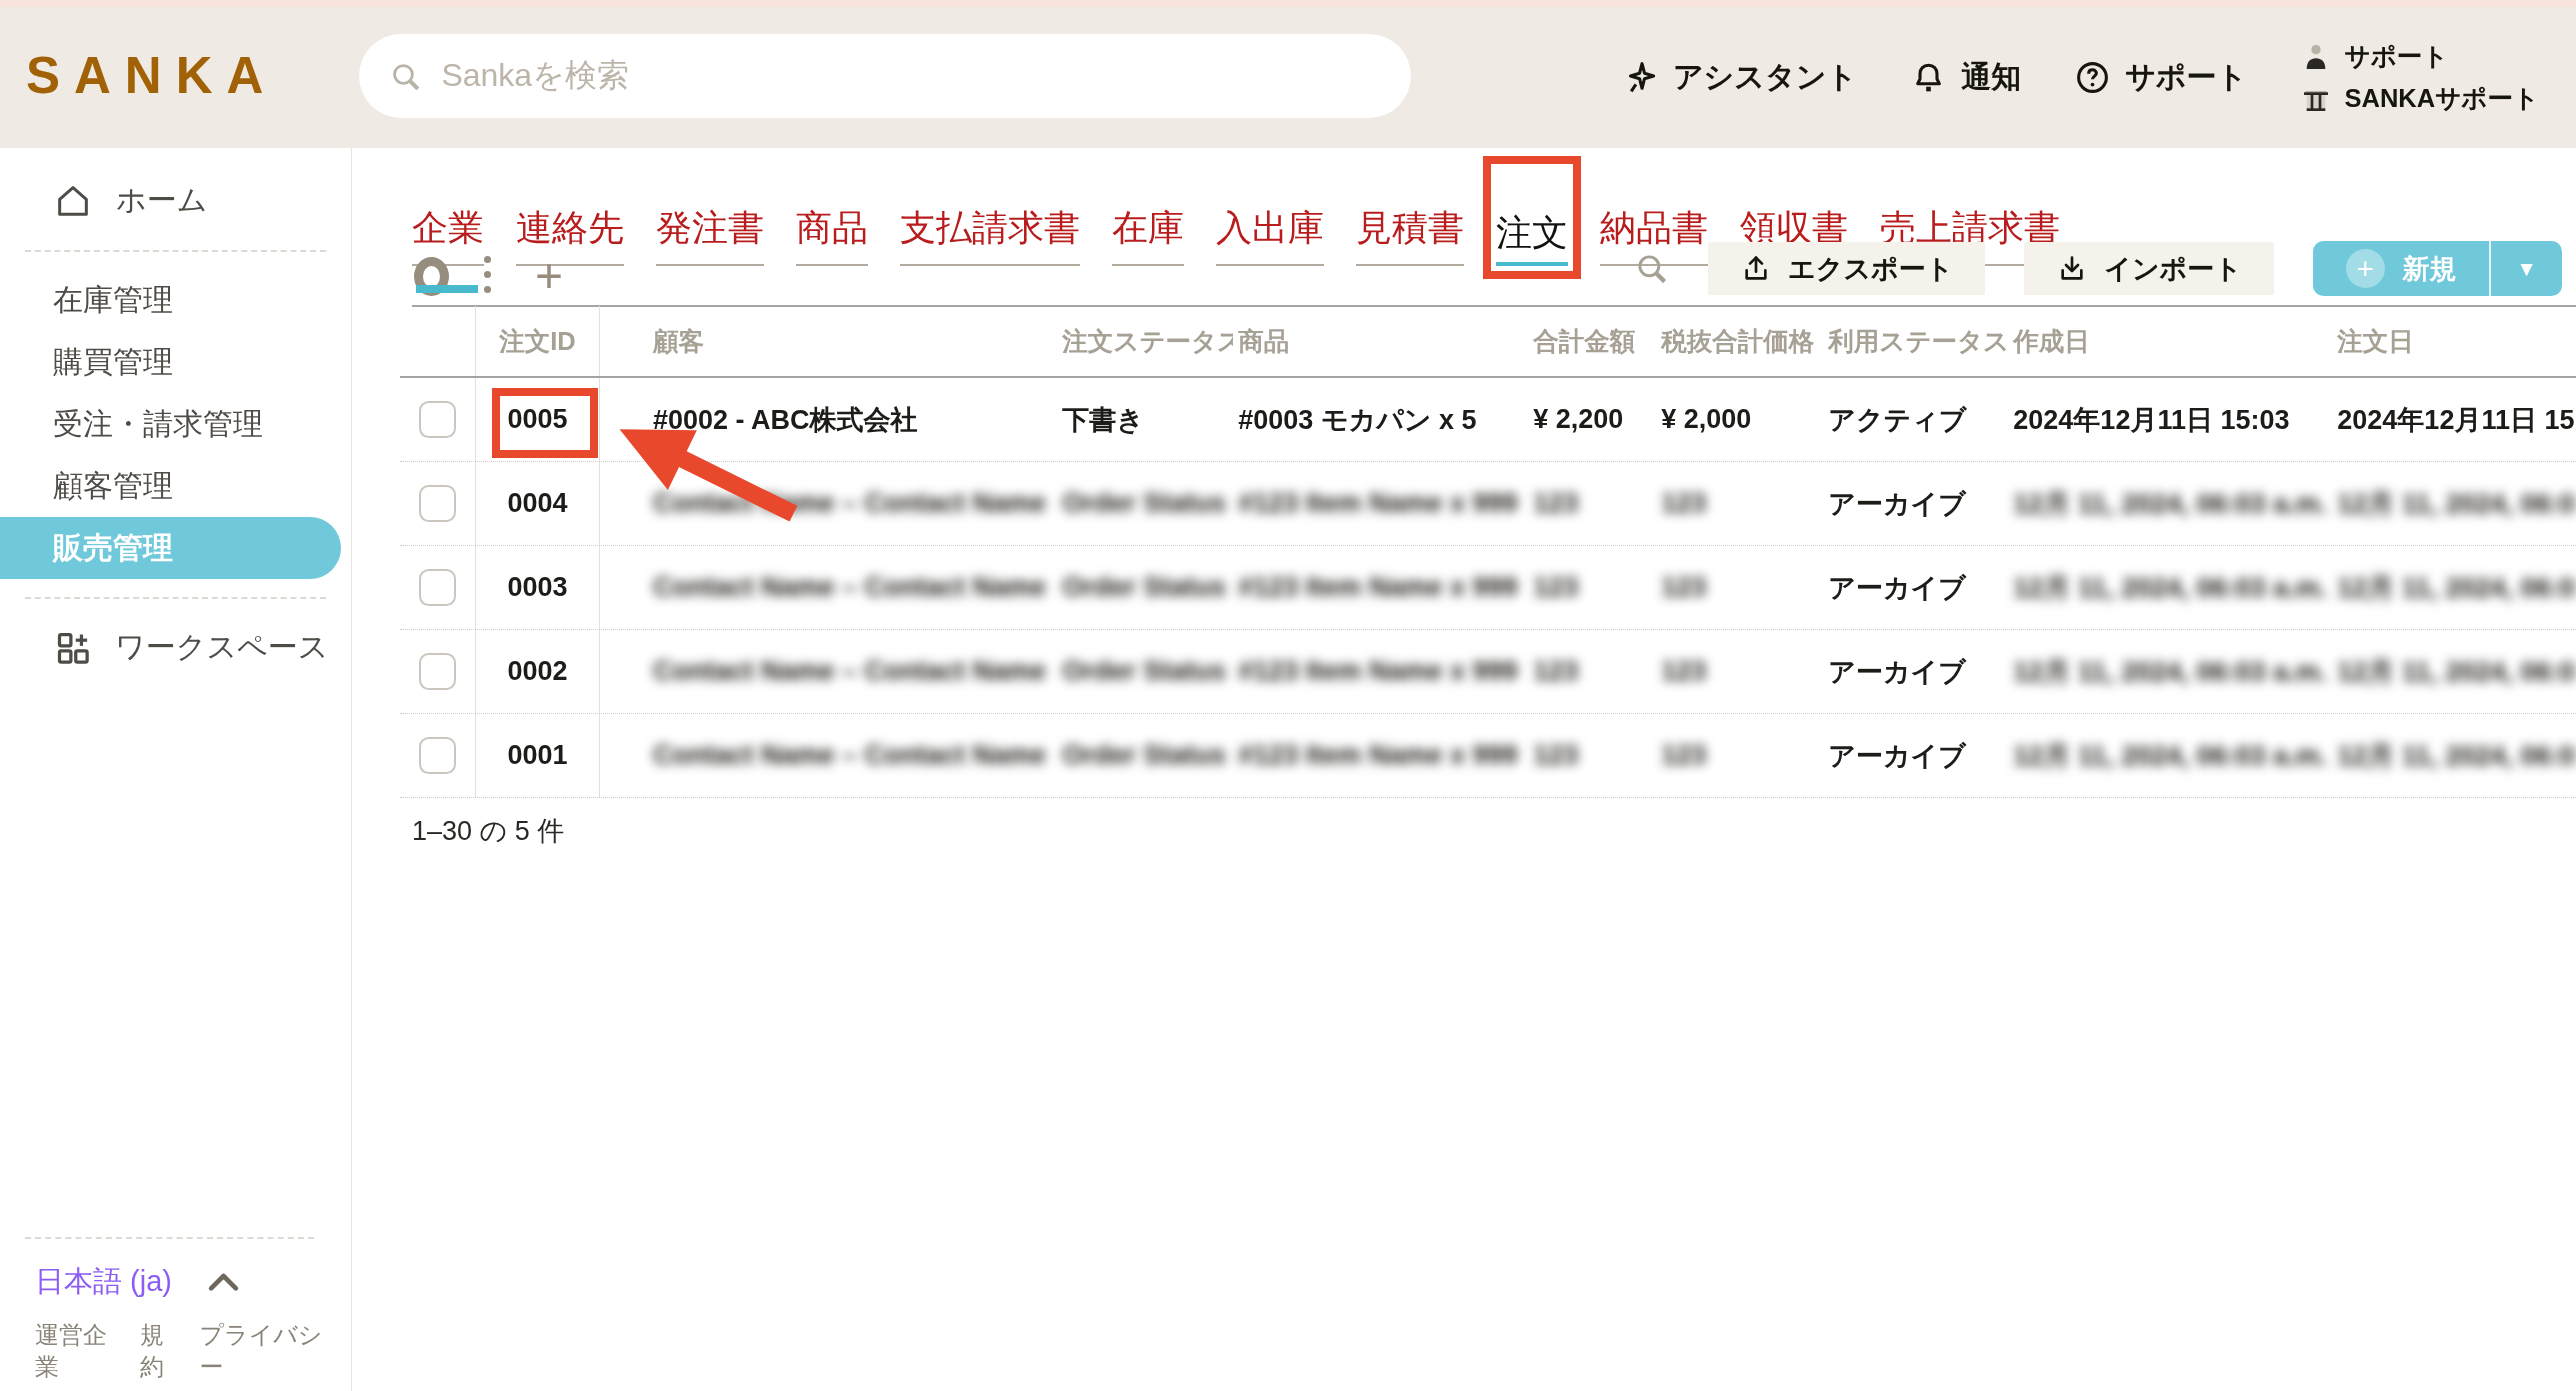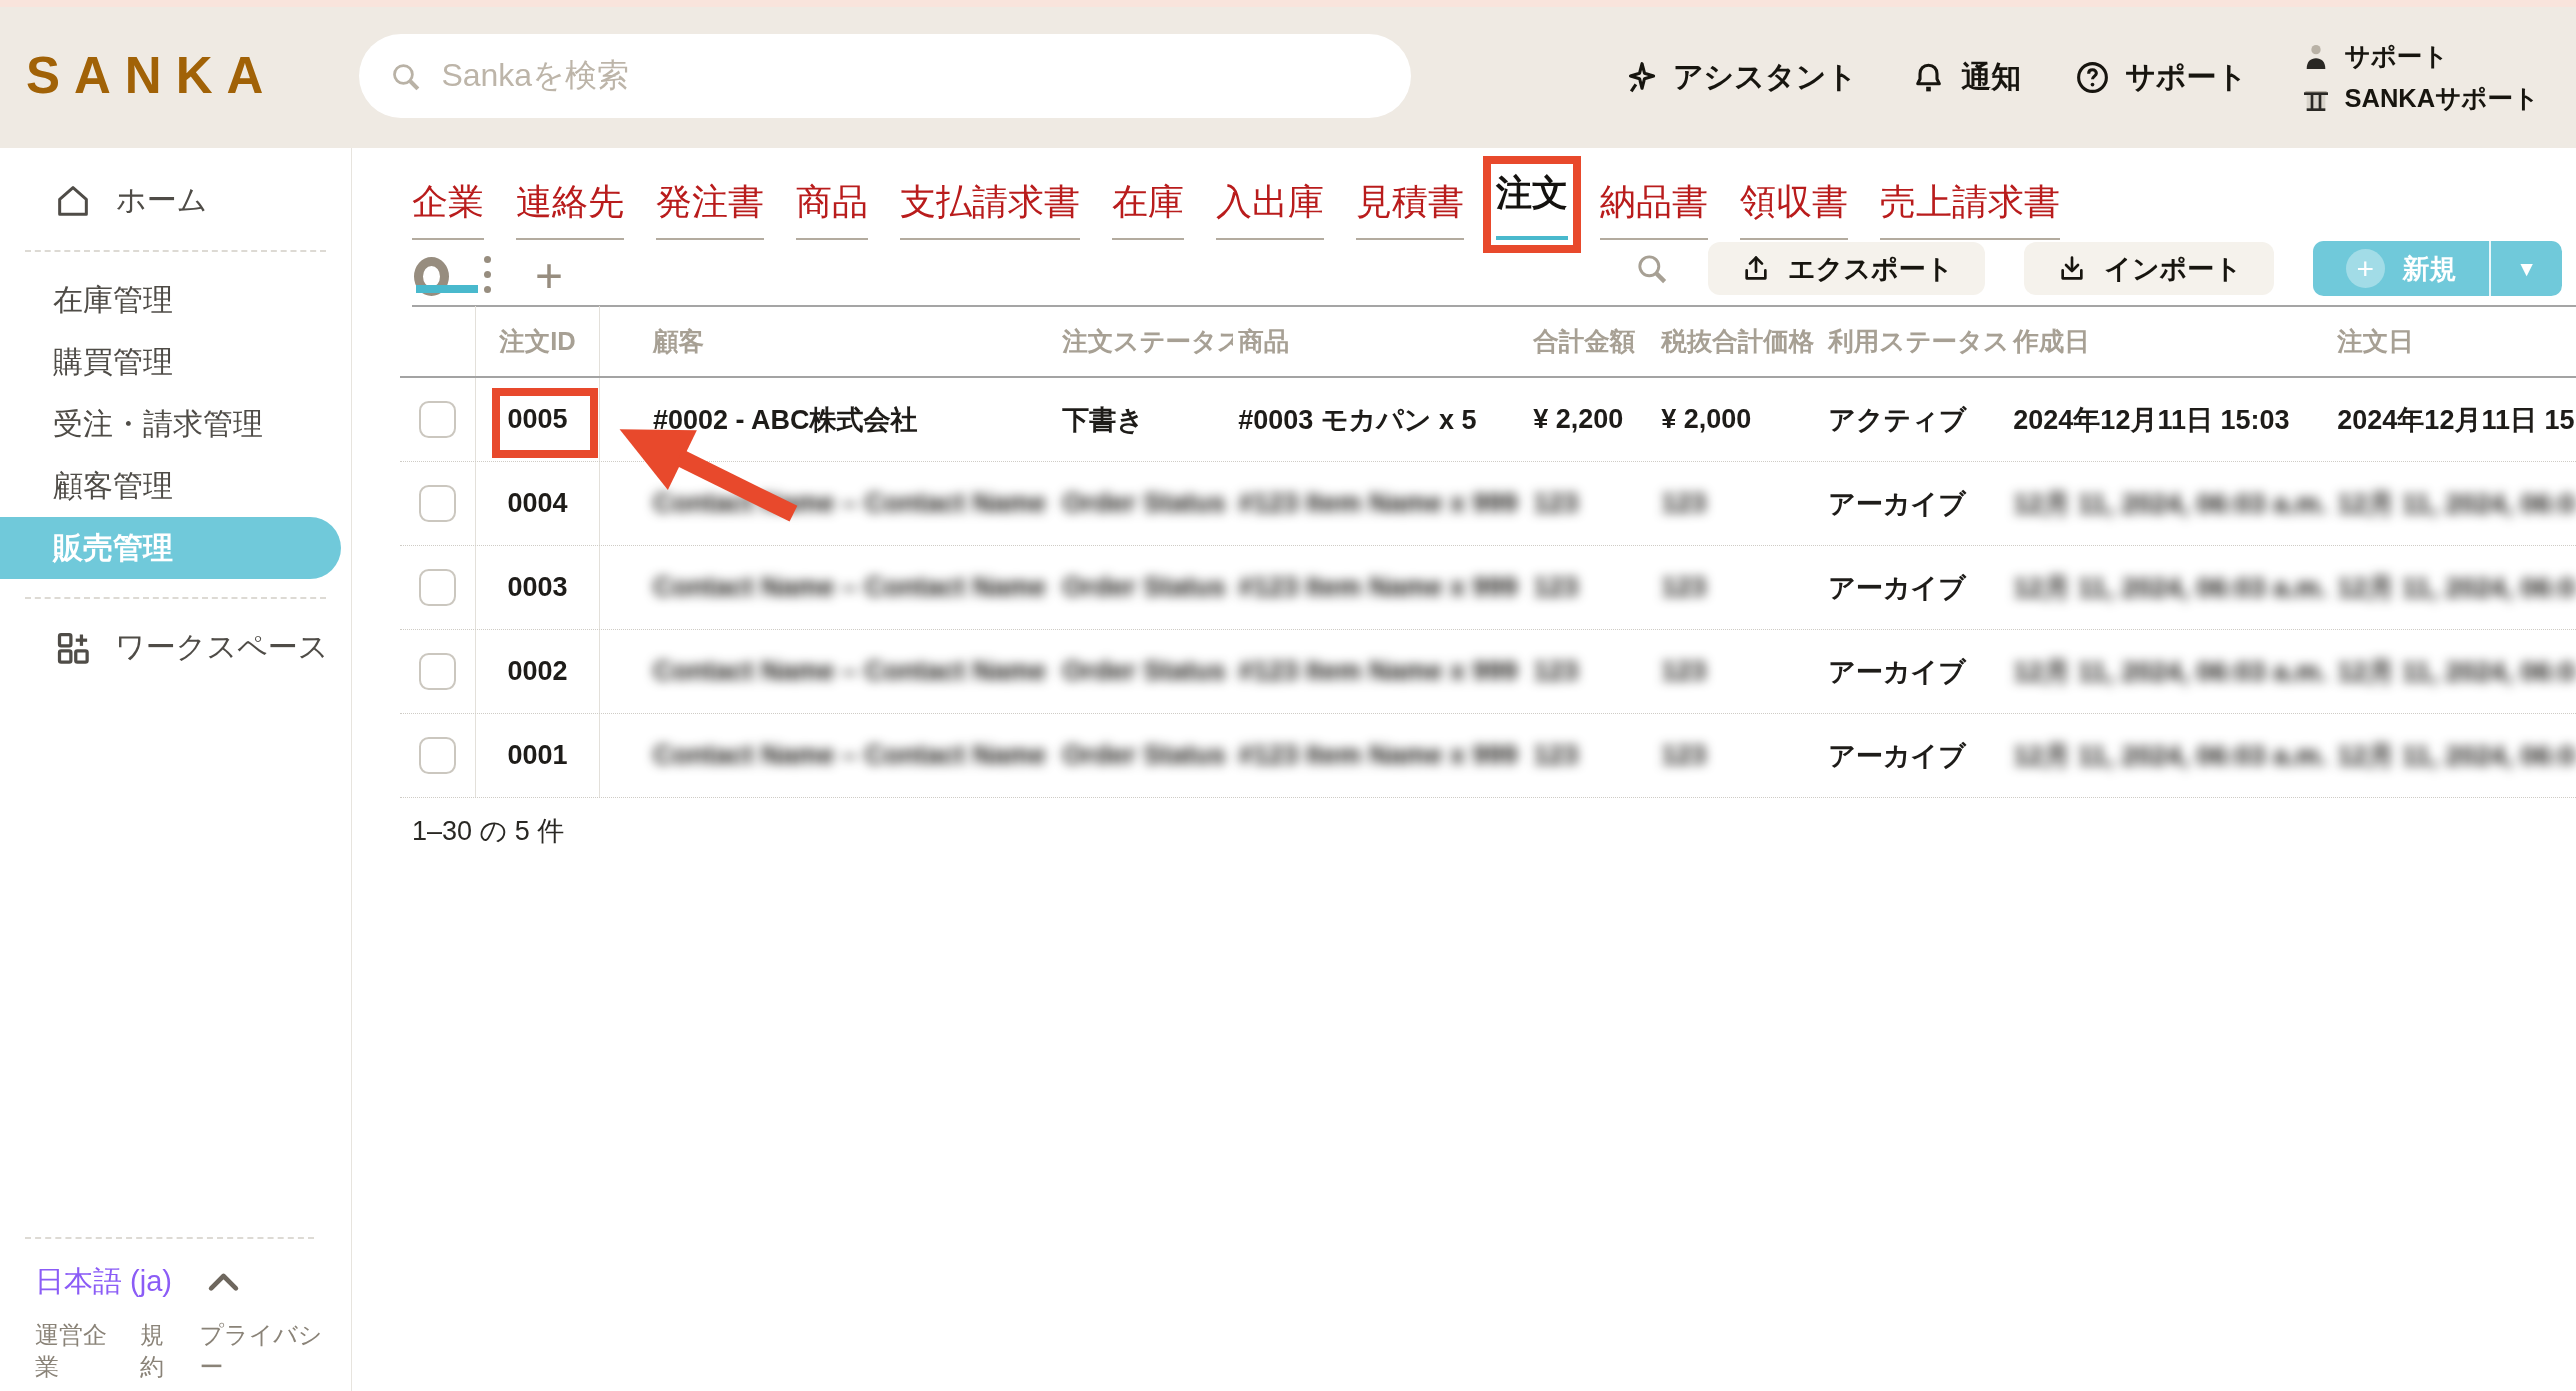--- a/index.html
+++ b/index.html
@@ -31,30 +31,30 @@
   .side-bottom { position:absolute; left:0; right:12.3px; bottom:8.8px; }
   .lang-row { display:flex; align-items:center; gap:35px; padding-left:35px; margin-top:23px; font-size:29px; color:#8b5cf6; }
   .legal-row { display:flex; gap:14px; padding-left:35px; margin-top:17.6px; font-size:24px; color:#8A8378; }
   .legal-row span { cursor:pointer; }
   
   .main { position:absolute; left:352px; top:148px; right:0; bottom:0; background:#fff; }
   .tabs { position:absolute; left:60px; top:21px; display:flex; align-items:flex-end; gap:32px; }
   .tab { cursor:pointer; }
   .tab .tab-label { display:inline-block; font-size:36px; font-weight:400; color:#b91c1c; padding-bottom:10.6px; border-bottom:2.6px solid #B3AB9F; white-space:nowrap; }
   .tab.active { outline:8px solid #E8492C; outline-offset:5.3px; }
-  .tab.active .tab-label { color:#14120F; font-weight:700; border-bottom:4.4px solid #49B9CD; padding-bottom:18px; }
+  .tab.active .tab-label { color:#14120F; font-weight:400; border-bottom:4.4px solid #49B9CD; padding-bottom:4px;margin-top:40px; }
   
   .toolbar { position:absolute; left:60px; right:0; top:99px; height:60px; border-bottom:2.6px solid #A5A5A5; }
   .view-ring { position:absolute; left:1.8px; bottom:8.8px; width:35px; height:39px; border:9.7px solid #978D7F; border-radius:50%; }
   .view-underline { position:absolute; left:-7px; bottom:-5.3px; width:62px; height:8px; background:#49B9CD; }
   .kebab { position:absolute; left:72px; bottom:12.3px; display:flex; flex-direction:column; gap:8px; cursor:pointer; }
   .kebab i { width:7px; height:7px; border-radius:50%; background:#978D7F; }
   .addview { position:absolute; left:123px; bottom:5.3px; font-size:48px; font-weight:300; color:#978D7F; cursor:pointer; line-height:1; }
   .tb-right { position:absolute; right:14px; bottom:8.8px; display:flex; align-items:center; gap:39px; }
-  .btn { height:53px; display:flex; align-items:center; gap:16px; padding:0 32px; background:#F5F2EC; border-radius:12px; font-size:27px; font-weight:700; color:#17150F; cursor:pointer; white-space:nowrap; }
+  .btn { height:53px; display:flex; align-items:center; gap:16px; padding:0 32px; background:#F5F2EC; border-radius:2px; font-size:27px; font-weight:700; color:#17150F; cursor:pointer; white-space:nowrap; }
   .btn-new { height:55px; display:flex; align-items:stretch; background:#70C9DA; border-radius:10.6px; color:#fff; overflow:hidden; cursor:pointer; }
   .btn-new .bn-main { display:flex; align-items:center; gap:17.6px; padding:0 33px; font-size:27px; font-weight:700; }
   .plus-circle { width:39px; height:39px; border-radius:50%; background:rgba(255,255,255,.35); display:flex; align-items:center; justify-content:center; font-size:30px; font-weight:400; }
   .bn-split { width:1.8px; background:rgba(255,255,255,.85); }
   .bn-caret { display:flex; align-items:center; padding:0 25px; font-size:21px; }
   
   .table { position:absolute; left:48px; top:158px; width:2176px; }
   .grid-row { display:grid; grid-template-columns:75px 125px 457px 176px 295px 128px 167px 185px 324px 245px; align-items:center; }
   .thead { height:72px; border-bottom:2.6px solid #A3A3A3; }
   .thead > div { font-size:25.5px; font-weight:700; color:#A7A094; padding-left:5.3px; white-space:nowrap; overflow:hidden; }

